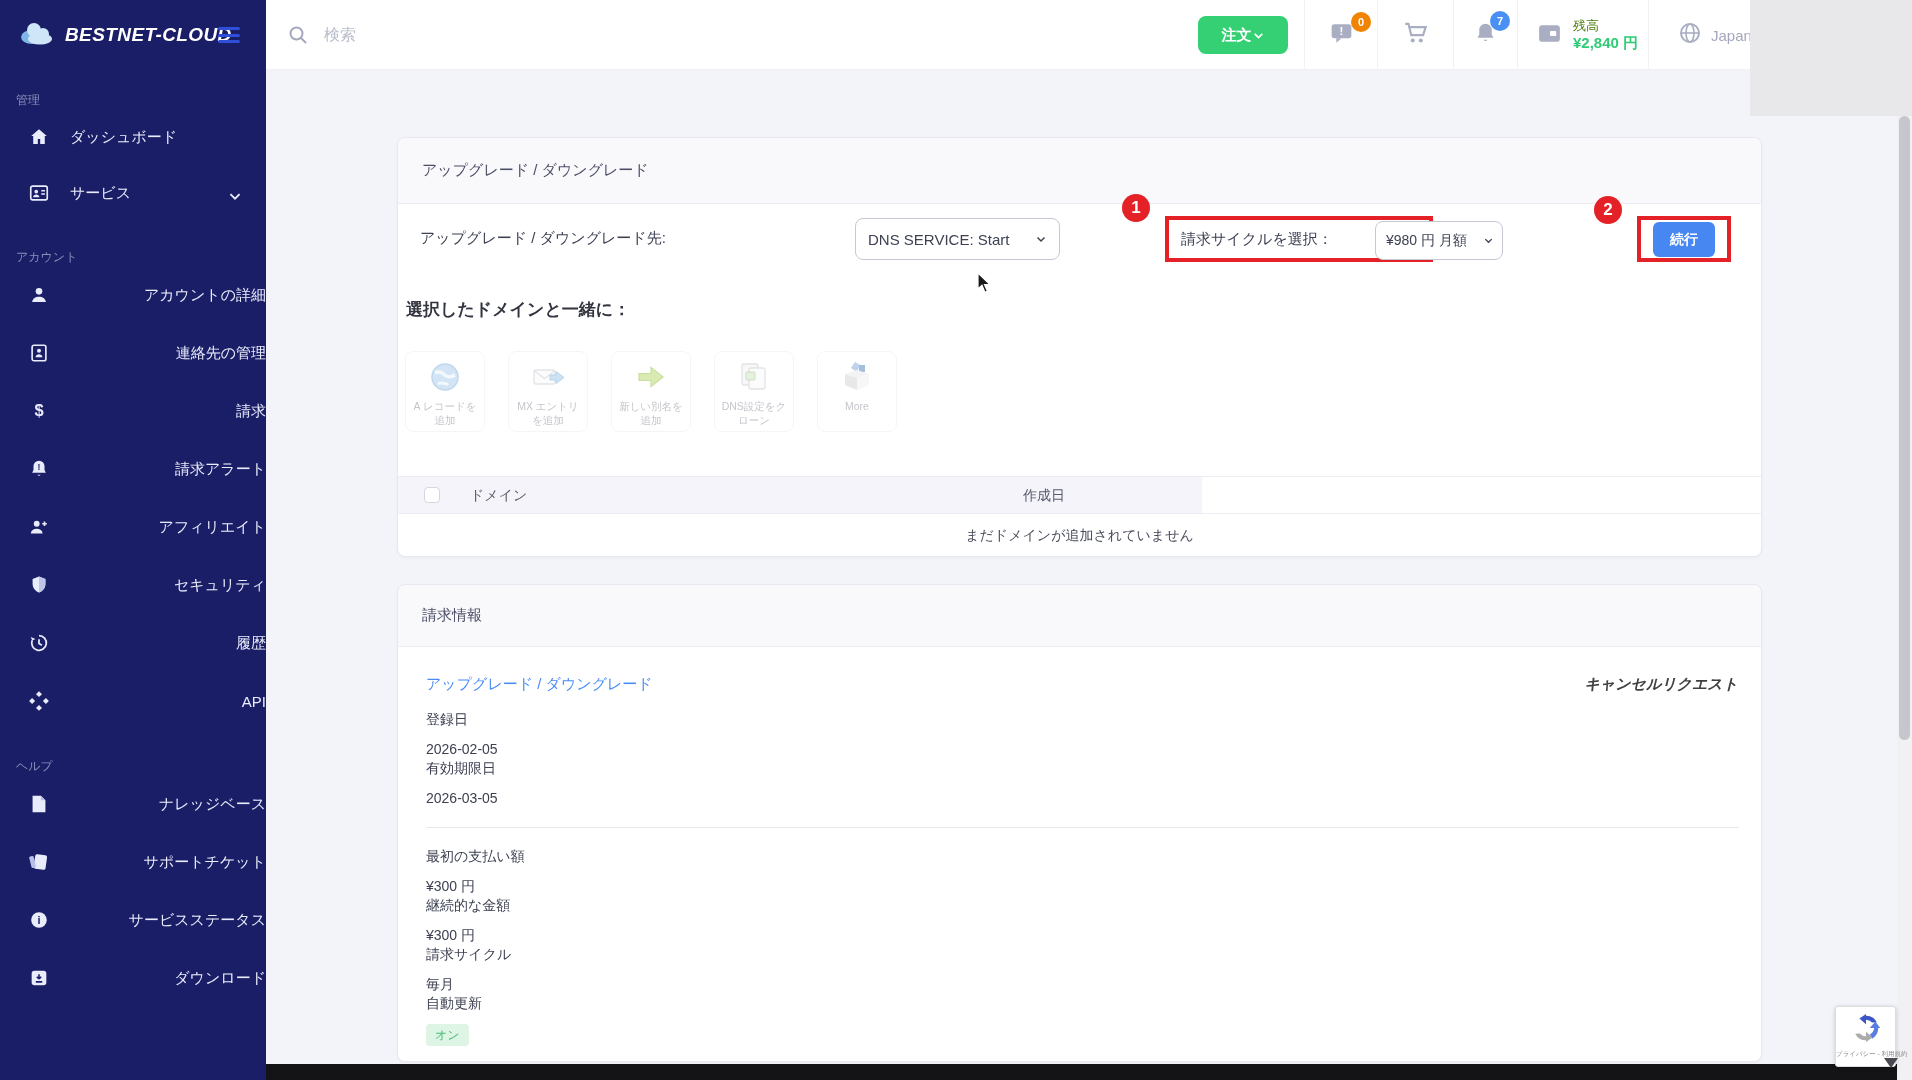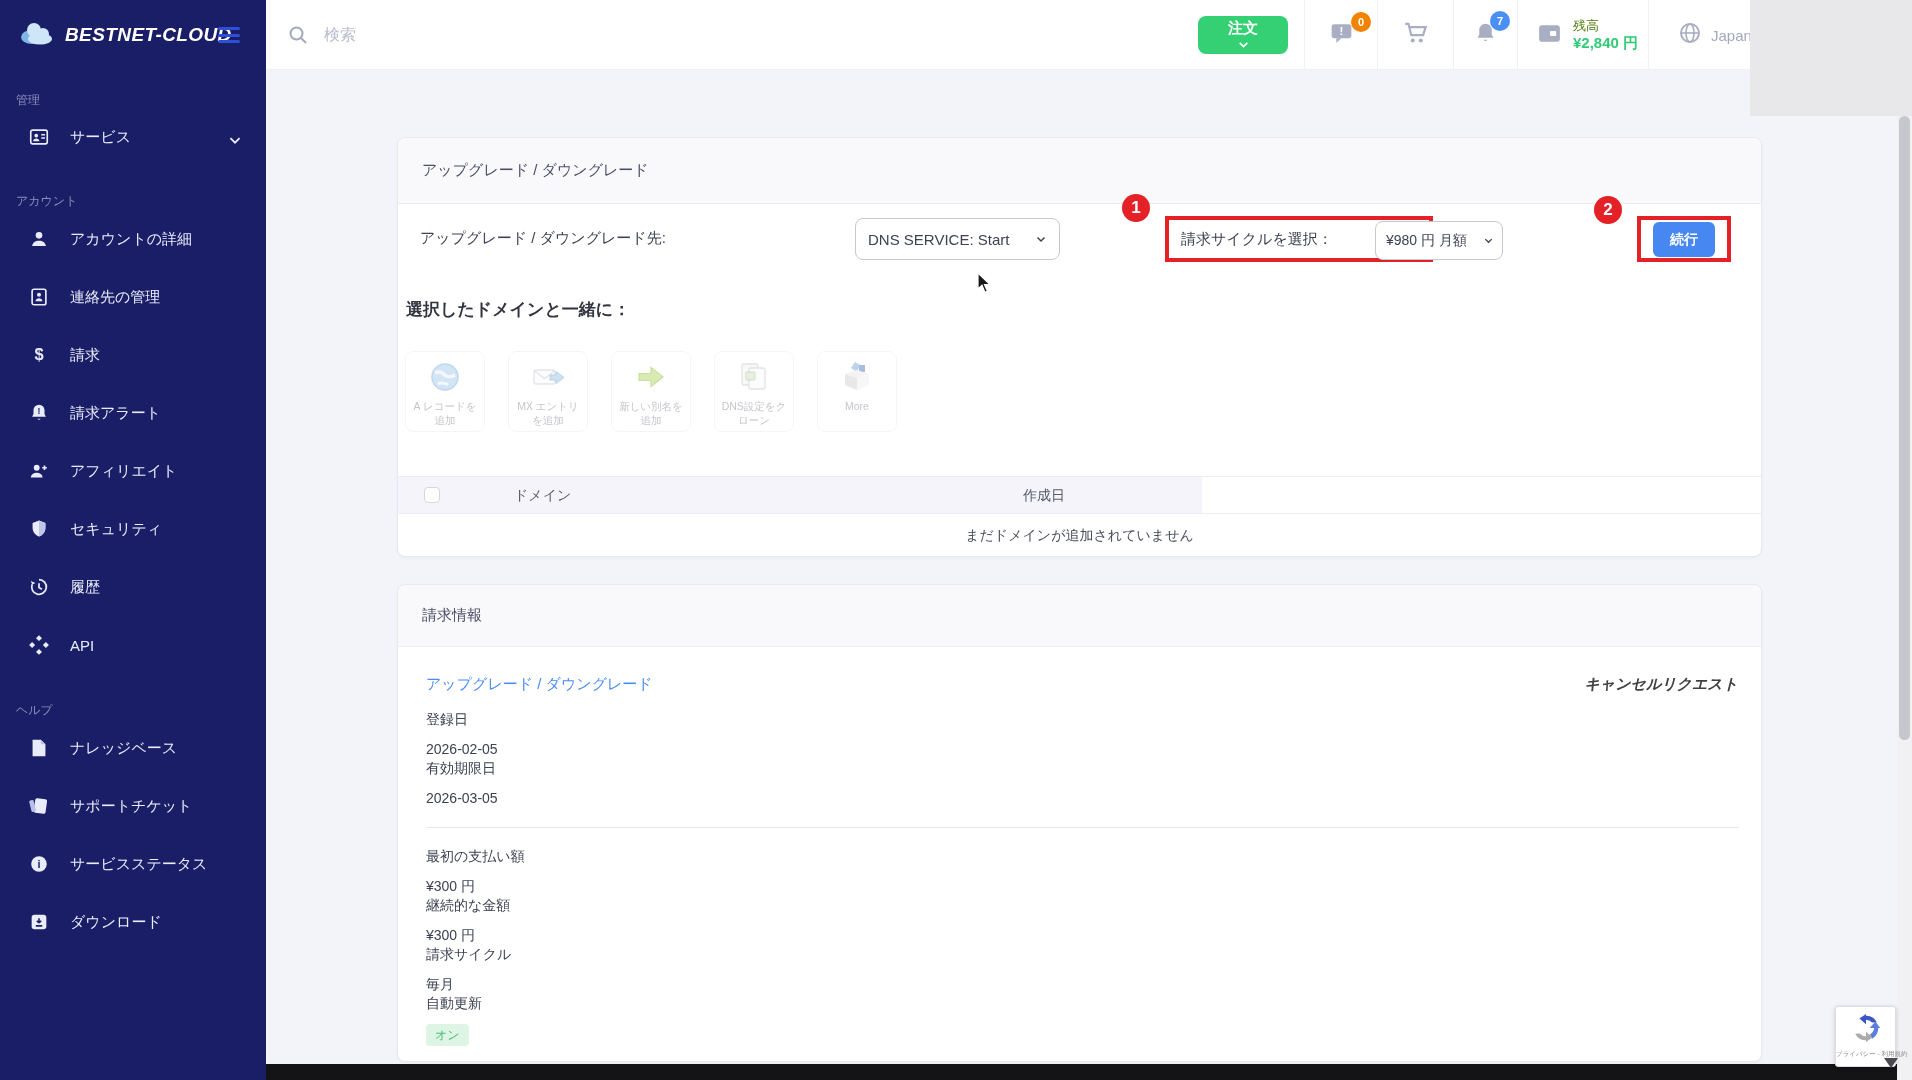--- a/index.html
+++ b/index.html
@@ -10,31 +10,31 @@
   
   .sidebar { position:absolute; left:0; top:0; width:266px; height:1080px; background:#1a1e66; z-index:10; }
   .logo-row { position:relative; height:70px; display:flex; align-items:center; padding-left:18px; }
   .logo-cloud { margin-right:9px; }
   .logo-text { color:#fff; font-size:19px; font-weight:bold; font-style:italic; letter-spacing:.4px; white-space:nowrap; }
   .hamburger { position:absolute; right:26px; top:27px; width:22px; cursor:pointer; }
   .hamburger div { height:3px; background:#2e4fd8; border-radius:2px; margin-bottom:3.5px; }
   .side-label { color:#8b90bb; font-size:12px; padding-left:16px; margin-top:22px; }
   .side-label.mt { margin-top:28px; }
   .side-item { display:flex; align-items:center; height:56px; padding-left:28px; color:#e9ecfb; font-size:15px; cursor:pointer; position:relative; }
-  .side-item.h58 { height:58px; }
+  .side-item.h58 { height:58px;justify-content:space-between; }
   .side-item .sicon { width:22px; height:22px; margin-right:20px; flex:0 0 22px; display:flex; align-items:center; }
   .side-item svg { width:22px; height:22px; }
   .side-chevron { position:absolute; right:26px; top:50%; margin-top:-8px; width:16px; height:16px; }
 
   
   .topbar { position:absolute; left:266px; top:0; width:1646px; height:70px; background:#fff; border-bottom:1px solid #eef0f5; z-index:20; }
   .search-icon { position:absolute; left:20px; top:23px; width:24px; height:24px; }
   .search-input { position:absolute; left:56px; top:18px; width:480px; height:34px; border:none; outline:none; font-size:16px; color:#3d4152; background:transparent; }
   .search-input::placeholder { color:#b9bdcc; }
-  .order-btn { position:absolute; left:932px; top:16px; width:90px; height:38px; background:#35d073; color:#fff; border:none; border-radius:8px; font-size:15px; font-weight:bold; display:flex; align-items:center; justify-content:center; gap:0; cursor:pointer;flex-direction:column; }
+  .order-btn { position:absolute; left:932px; top:16px; width:90px; height:38px; background:#35d073; color:#fff; border:none; border-radius:8px; font-size:15px; font-weight:bold; display:flex; align-items:center; justify-content:center; gap:0; cursor:pointer; }
   .tb-block { position:absolute; top:0; height:70px; border-left:1px solid #f0f1f5; display:flex; align-items:center; justify-content:center; cursor:pointer; }
   .tb-badge { position:absolute; width:20px; height:20px; border-radius:10px; color:#fff; font-size:11px; font-weight:bold; display:flex; align-items:center; justify-content:center; }
   .badge-orange { background:#f08300; }
   .badge-blue { background:#4a90f4; }
   .balance-txt { margin-left:10px; line-height:1.25; }
   .balance-label { font-size:13px; color:#4d7c0f; }
   .balance-value { font-size:15px; color:#2fcb76; font-weight:bold; }
   .lang-label { font-size:15px; color:#a3a8bc; margin-left:8px; white-space:nowrap; }
 
   
@@ -57,21 +57,21 @@
   #annot-2 { left:1196px; top:58px; }
   .continue-btn { position:absolute; left:1255px; top:84px; width:62px; height:35px; background:#4687f1; border:none; border-radius:6px; color:#fff; font-size:14px; font-weight:bold; cursor:pointer; }
 
   .domains-heading { position:absolute; left:8px; top:160px; font-size:17px; font-weight:bold; color:#32343f; }
   .tiles-row { position:absolute; left:7px; top:213px; display:flex; gap:23px; }
   .tile { width:80px; height:81px; border:1px solid #ececf2; border-radius:8px; background:#fff; display:flex; flex-direction:column; align-items:center; padding-top:8px; opacity:.5; cursor:pointer; }
   .tile-label { font-size:10.5px; color:#8a8d99; text-align:center; line-height:1.3; margin-top:2px; padding:0 3px; }
 
   .table-header { position:absolute; left:0; top:338px; width:100%; height:38px; background:linear-gradient(to right,#f4f4fa 59%, #ffffff 59%); border-top:1px solid #ececf3; border-bottom:1px solid #ececf3; }
   .th-checkbox { position:absolute; left:26px; top:10px; width:16px; height:16px; border:1.5px solid #d4d6e0; border-radius:4px; background:#fff; cursor:pointer; }
-  .th-domain { position:absolute; left:72px; top:10px; font-size:14px; color:#565a6b;margin-left:44px; }
+  .th-domain { position:absolute; left:72px; top:10px; font-size:14px; color:#565a6b; }
   .th-created { position:absolute; left:596px; top:10px; width:100px; text-align:center; font-size:14px; color:#565a6b; }
   .table-empty { position:absolute; left:0; top:376px; width:100%; height:43px; display:flex; align-items:center; justify-content:center; font-size:14px; color:#4a4d5c; }
 
   .bill-link-row { position:absolute; left:0; top:62px; width:100%; height:70px; }
   .bill-upgrade-link { position:absolute; left:28px; top:28px; font-size:15px; color:#4a8cf5; cursor:pointer; }
   .bill-cancel-link { position:absolute; right:23px; top:28px; font-size:15px; font-weight:bold; color:#404040; cursor:pointer;font-style:italic; }
   .bill-fields { position:absolute; left:28px; right:22px; top:125px; font-size:14px; line-height:19px; color:#3d4152; }
   .bf-value { margin-top:11px; }
   .bill-divider { border:none; border-top:1px solid #e8e9ef; margin:19px 0; }
   .badge-on { display:inline-block; margin-top:11px; background:#def4e4; color:#4cbf7a; font-size:12px; border-radius:4px; padding:5px 9px; line-height:1; }
@@ -104,20 +104,28 @@
       <span class="logo-text">BESTNET-CLOUD</span>
       <span class="hamburger">
           <div></div>
           <div></div>
           <div></div>
         </span>
     </div>
 
     <div class="side-label">管理</div>
 
+    <div class="side-item">
+      <span class="sicon">
+          <svg viewBox="0 0 24 24">
+            <path d="M12 3.5 3.5 11h2.2v8.5h5v-5.4h2.6v5.4h5V11h2.2z" fill="#e9ecfb"></path>
+          </svg>
+        </span>
+      <span>ダッシュボード</span>
+    </div>
     <div class="side-item">
       <span class="sicon">
           <svg viewBox="0 0 24 24">
             <rect x="3" y="4.5" width="18" height="15" rx="2" fill="none" stroke="#e9ecfb" stroke-width="1.8"></rect>
             <circle cx="9" cy="10.5" r="2" fill="#e9ecfb"></circle>
             <path d="M5.5 16.5c.4-2 1.8-3 3.5-3s3.1 1 3.5 3z" fill="#e9ecfb"></path>
             <path d="M14.5 9.5h4M14.5 13h4" stroke="#e9ecfb" stroke-width="1.6"></path>
           </svg>
         </span>
       <span>サービス</span>

